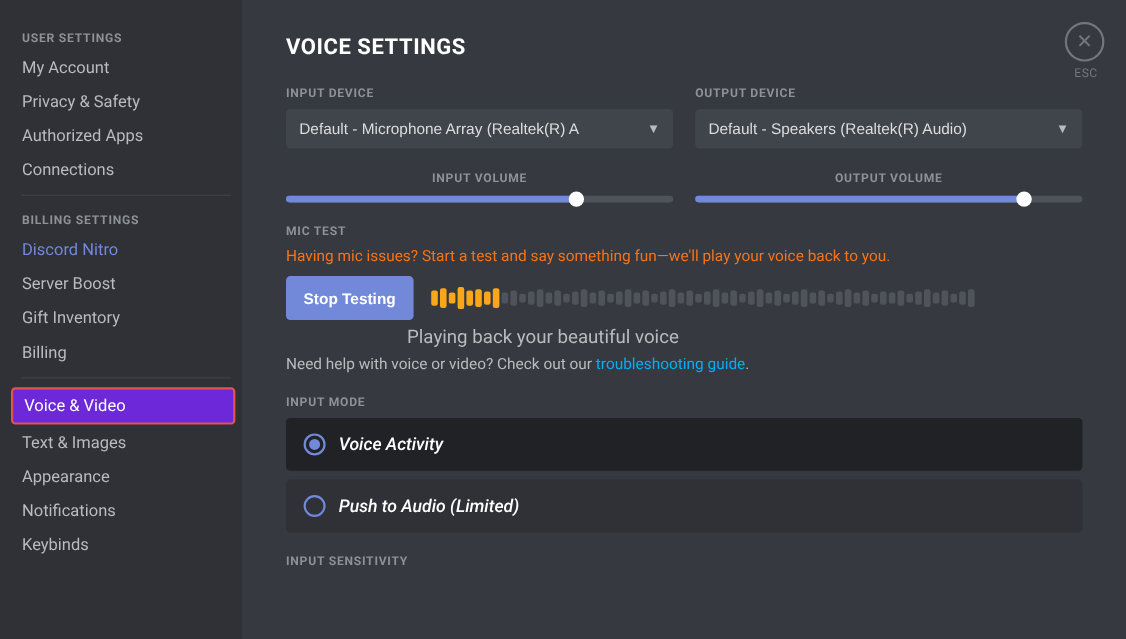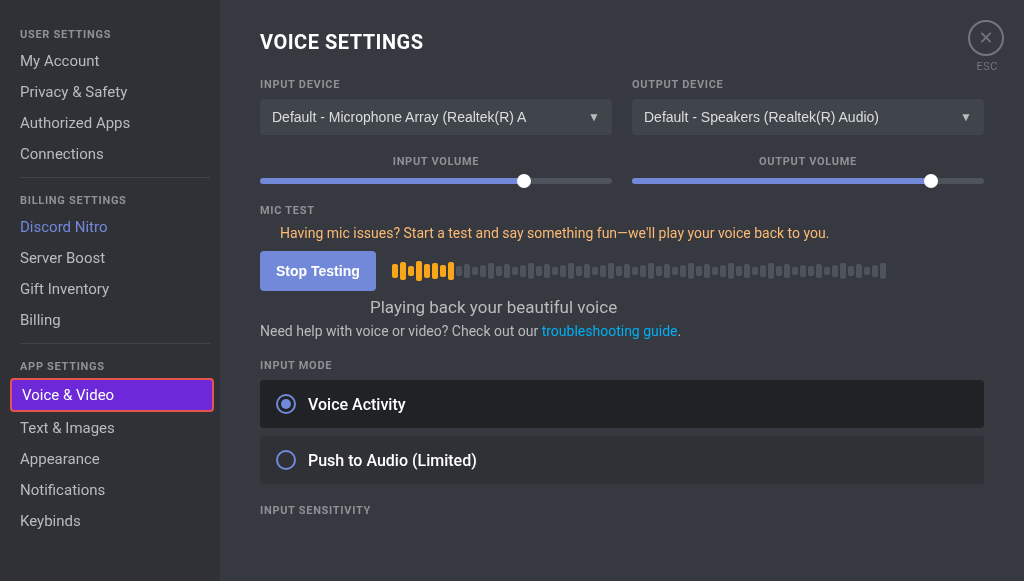--- a/index.html
+++ b/index.html
@@ -176,23 +176,22 @@
 
     .slider-thumb-input { left: 75%; }
     .slider-thumb-output { left: 85%; }
 
     .mic-test-section {
       margin-bottom: 20px;
     }
 
     .mic-test-desc {
       font-size: 14px;
-      color: #fdba74;
+      color: #f97316;
       margin-bottom: 10px;
-      margin-left: 20px;
     }
 
     .mic-test-row {
       display: flex;
       align-items: center;
       gap: 16px;
       margin-bottom: 6px;
     }
 
     .stop-testing-btn {
@@ -243,27 +242,28 @@
       text-decoration: none;
       cursor: pointer;
     }
 
     .input-mode-section {
       margin-bottom: 20px;
     }
 
     .radio-option {
       display: flex;
-      align-items: center;
+      align-items: flex-start;
       gap: 12px;
       background: #2f3136;
       border-radius: 4px;
       padding: 14px 16px;
       margin-bottom: 8px;
       cursor: pointer;
+      font-style: italic;
     }
 
     .radio-option.selected {
       background: #202225;
     }
 
     .radio-circle {
       width: 20px;
       height: 20px;
       border-radius: 50%;
@@ -351,21 +351,20 @@
   </div>
   <div class="sidebar-item">
     <span>Gift Inventory</span>
   </div>
   <div class="sidebar-item">
     <span>Billing</span>
   </div>
 
   <div class="sidebar-divider"></div>
 
-  <div class="sidebar-section-label">APP SETTINGS</div>
 
   <div class="sidebar-item active">
     <span>Voice &amp; Video</span>
   </div>
   <div class="sidebar-item">
     <span>Text &amp; Images</span>
   </div>
   <div class="sidebar-item">
     <span>Appearance</span>
   </div>

